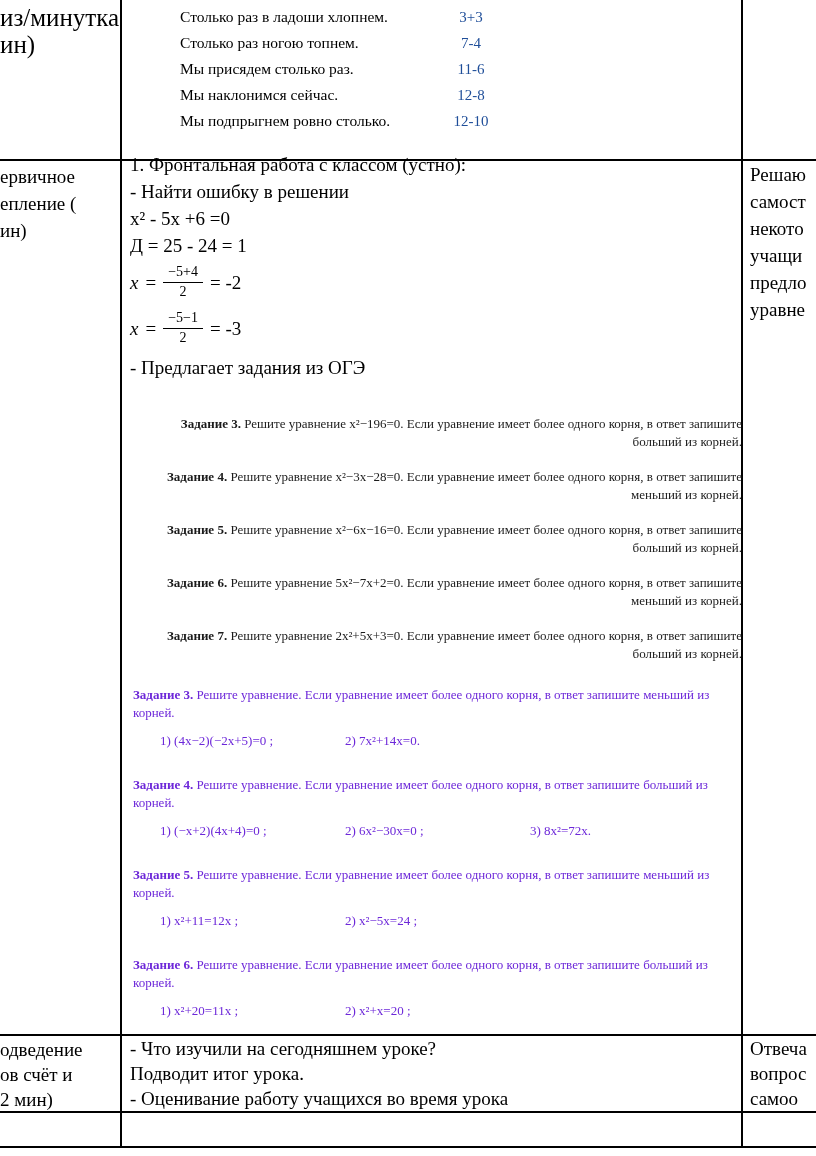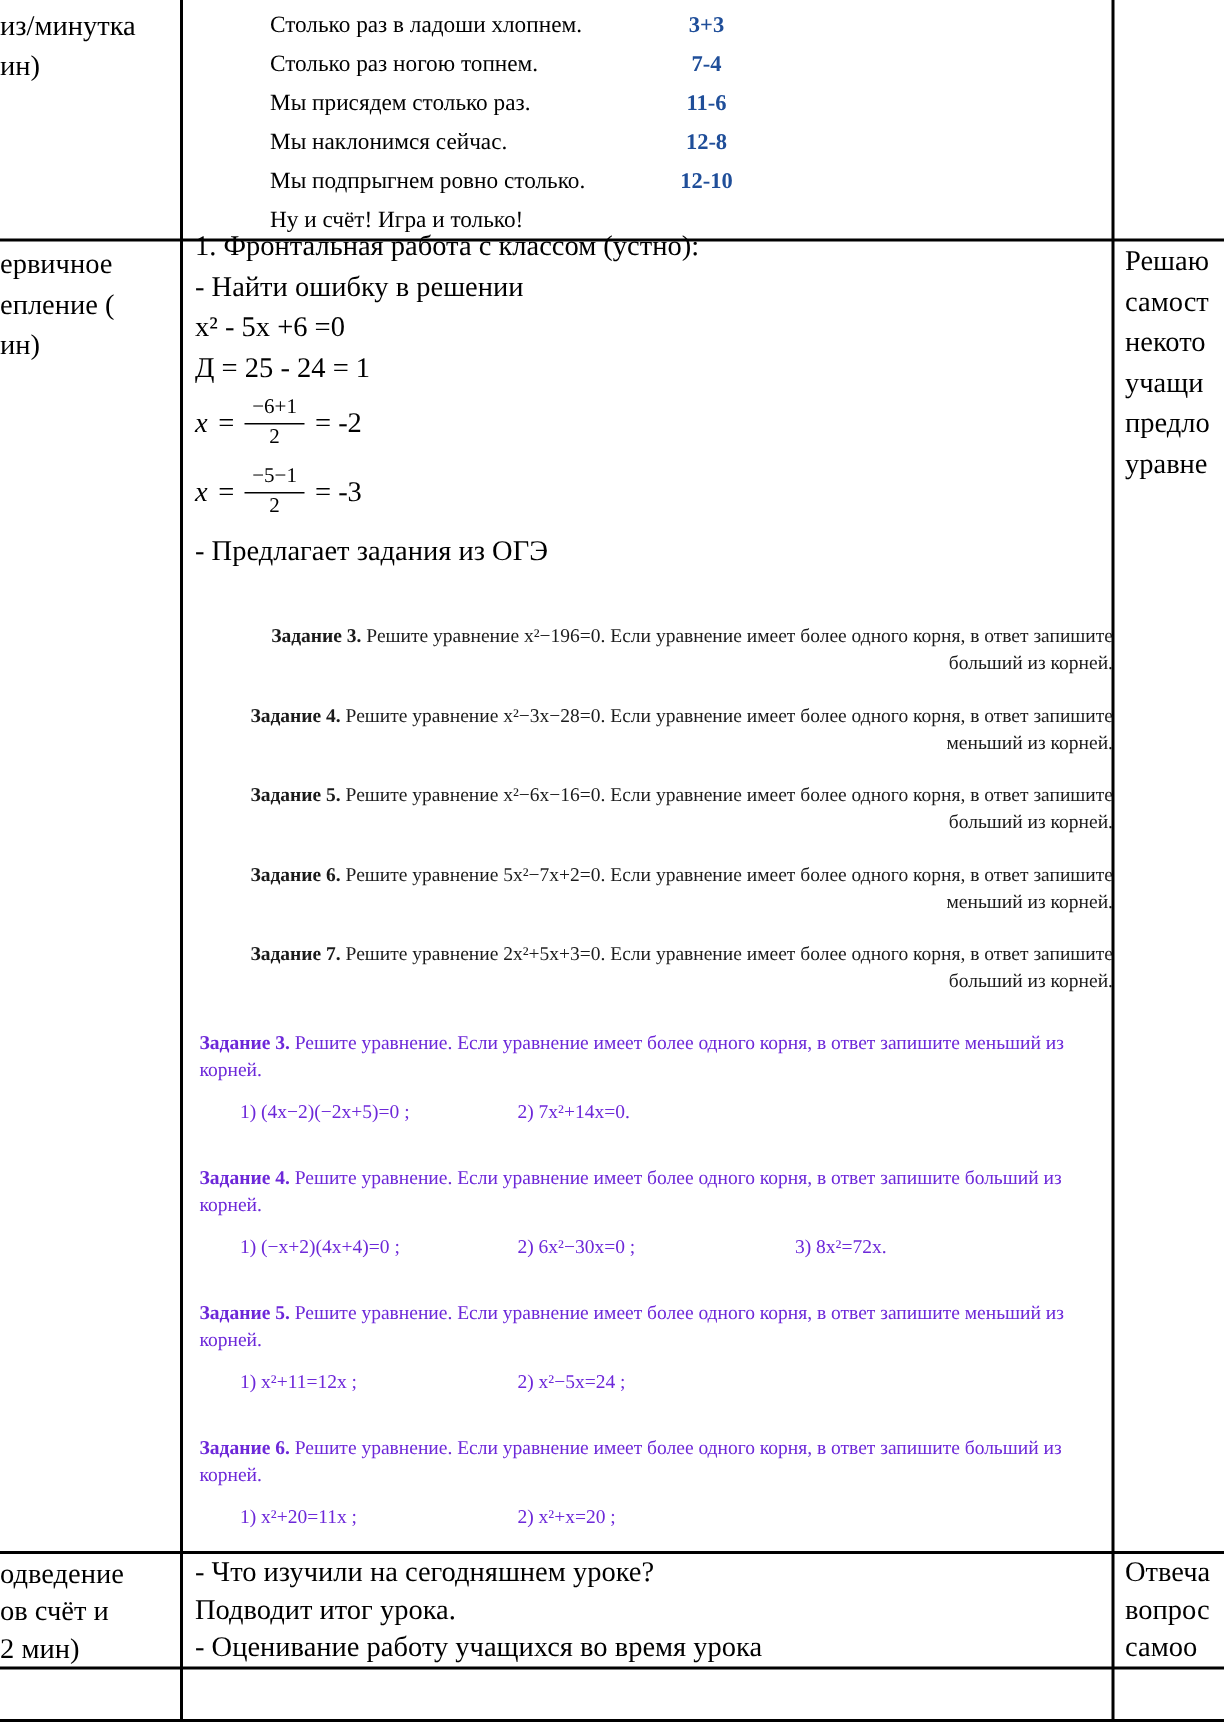--- a/index.html
+++ b/index.html
@@ -7,24 +7,24 @@
     position:relative; width:816px; height:1156px; background:#ffffff;
     font-family:"Liberation Serif", serif; color:#000; overflow:hidden;
     --accent:#1f4e99;
   }
   .vline { position:absolute; top:0; width:1.5px; height:1147px; background:#000; }
   .hline { position:absolute; left:0; width:816px; height:1.5px; background:#000; }
 
   p { margin:0; }
 
   
-  .r1-left { position:absolute; left:0; top:4px; width:118px; font-size:19px; line-height:27px; white-space:nowrap; }
+  .r1-left { position:absolute; left:0; top:4px; width:118px; font-size:25px; line-height:27px; white-space:nowrap; }
   .poem { position:absolute; left:180px; top:4px; font-size:15.5px; }
   .poem-line { position:relative; height:26px; line-height:26px; white-space:nowrap; }
-  .poem-num { position:absolute; left:260px; top:0; width:62px; text-align:center; font-weight:bold; color:var(--accent); font-size:15px; }
+  .poem-num { position:absolute; left:260px; top:0; width:62px; text-align:center; font-weight:normal; color:var(--accent); font-size:15px; }
 
   
   .r2-left { position:absolute; left:0; top:163px; width:118px; font-size:19px; line-height:27px; white-space:nowrap; }
   .r2-main { position:absolute; left:130px; top:151px; width:608px; font-size:19px; line-height:27px; }
   .frac-line { display:flex; align-items:center; height:46px; gap:7px; }
   .var { font-style:italic; }
   .frac { display:inline-flex; flex-direction:column; text-align:center; font-size:14px; line-height:1.15; }
   .frac .num { padding:0 5px 1px; border-bottom:1.3px solid #000; }
   .frac .den { padding-top:1px; }
   .oge { margin-top:3px; }
@@ -76,42 +76,38 @@
       <span class="poem-num">11-6</span>
     </div>
     <div class="poem-line">
       <span>Мы наклонимся сейчас.</span>
       <span class="poem-num">12-8</span>
     </div>
     <div class="poem-line">
       <span>Мы подпрыгнем ровно столько.</span>
       <span class="poem-num">12-10</span>
     </div>
-    <div class="poem-line">
-      <span>Ну и счёт! Игра и только!</span>
-      <span class="poem-num"></span>
-    </div>
   </div>
 
   <div class="r2-left">
     <div>ервичное</div>
     <div>епление (</div>
     <div>ин)</div>
   </div>
 
   <div class="r2-main">
     <p>1. Фронтальная работа с классом (устно):</p>
     <p>- Найти ошибку в решении</p>
     <p>x² - 5x +6 =0</p>
     <p>Д = 25 - 24 = 1</p>
     <div class="frac-line">
       <span class="var">x</span>
       <span>=</span>
       <span class="frac">
-        <span class="num">−6+1</span>
+        <span class="num">−5+4</span>
         <span class="den">2</span>
       </span>
       <span>= -2</span>
     </div>
     <div class="frac-line">
       <span class="var">x</span>
       <span>=</span>
       <span class="frac">
         <span class="num">−5−1</span>
         <span class="den">2</span>

